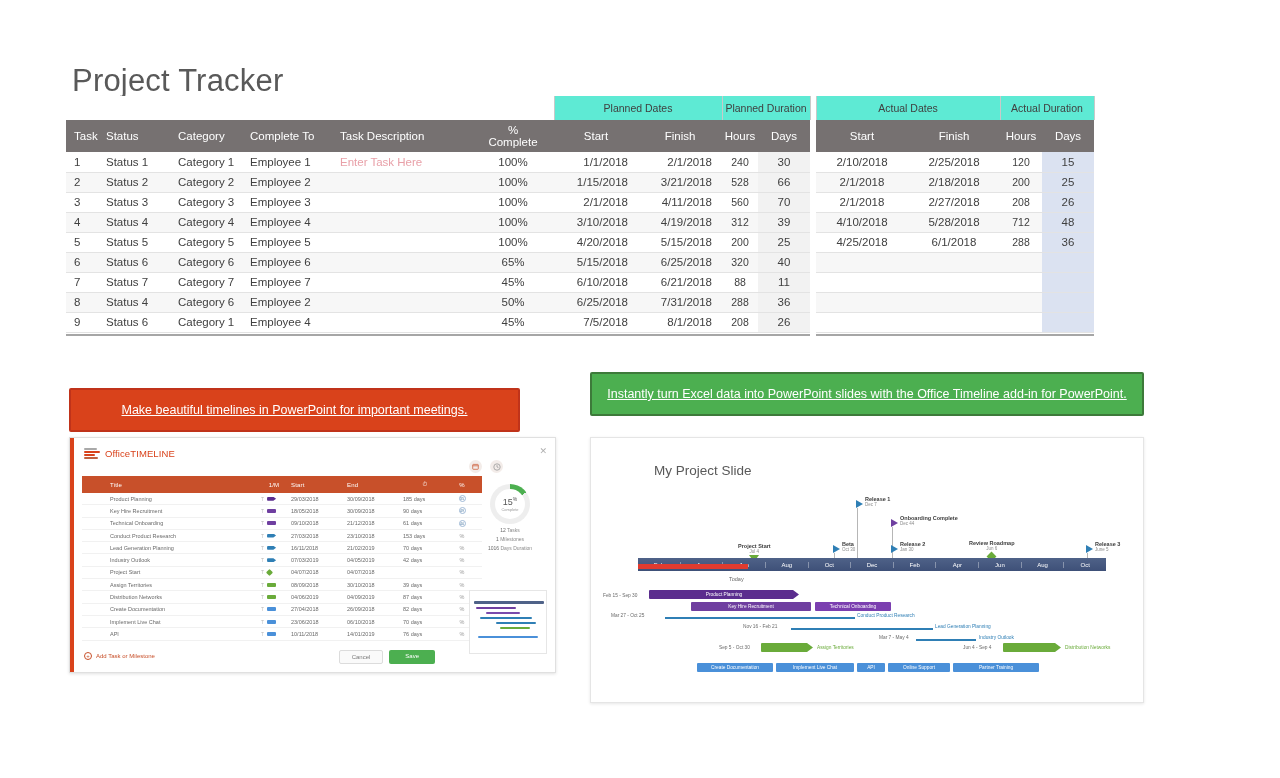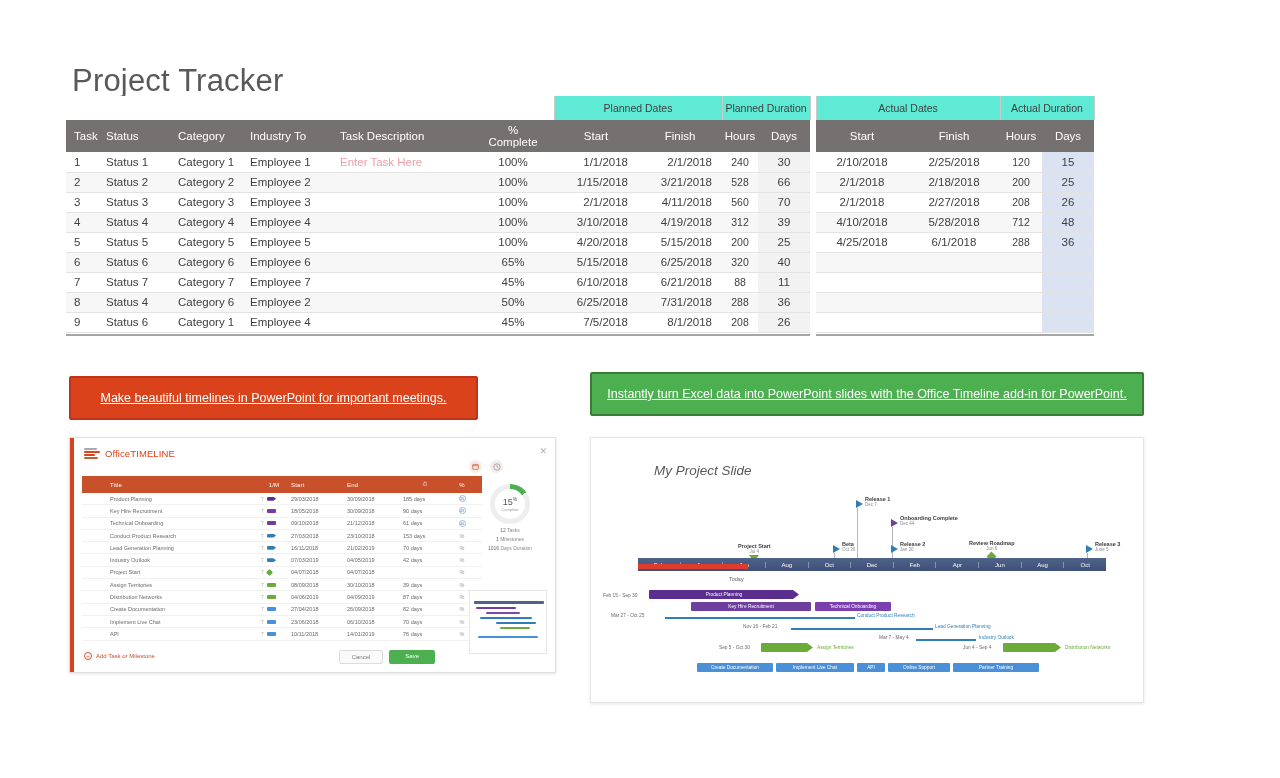--- a/index.html
+++ b/index.html
@@ -59,21 +59,21 @@
   .cel.shade { background:#f7f7f7; }
   .botline td { border-bottom:2px solid #a6a6a6; height:3px; }
 
   
   .banner {
     position:absolute; display:flex; align-items:center; justify-content:center;
     border-radius:2px; color:#ffffff; font-size:12.5px;
   }
   .banner span { text-decoration:underline; }
   .banner-red {
-    left:69px; top:376px; width:409px; height:44px;
+    left:69px; top:388px; width:451px; height:44px;
     background:#d9421b; border:2px solid #c0331a;
   }
   .banner-green {
     left:590px; top:372px; width:554px; height:44px;
     background:#4caf50; border:2px solid #3d7a3a;
   }
 
   
   .otl {
     position:absolute; left:69px; top:437px; width:487px; height:236px;
@@ -151,21 +151,21 @@
     background:#ffffff; border:1px solid #e6e6e6; overflow:hidden;
   }
   .pv-bar { position:absolute; height:2px; border-radius:1px; }
 
   
   .slide {
     position:absolute; left:590px; top:437px; width:554px; height:266px;
     background:#ffffff; border:1px solid #e5e5e5;
     box-shadow:0 1px 3px rgba(0,0,0,.10); overflow:hidden;
   }
-  .slide-title { position:absolute; left:63px; top:25px; font-size:13.5px; color:#595959;font-style:italic;}
+  .slide-title { position:absolute; left:63px; top:25px; font-size:13.5px; color:#595959;}
 
   .tl-axis {
     position:absolute; left:47px; top:120px; width:468px; height:13px;
     background:linear-gradient(#4f6288,#3e5078);
     display:flex; align-items:center;
   }
   .tl-axis .mo {
     flex:1; text-align:center; color:#ffffff; font-size:6px;
     border-right:1px solid rgba(255,255,255,.35);
   }
@@ -232,21 +232,21 @@
       <td class="grp b-r" colspan="2">Planned Duration</td>
       <td class="grp empty"></td>
       <td class="grp b-l b-r" colspan="2">Actual Dates</td>
       <td class="grp b-r" colspan="2">Actual Duration</td>
     </tr>
 
     <tr>
       <td class="hdr left">Task</td>
       <td class="hdr left">Status</td>
       <td class="hdr left">Category</td>
-      <td class="hdr left">Industry To</td>
+      <td class="hdr left">Complete To</td>
       <td class="hdr left">Task Description</td>
       <td class="hdr">
         <div>%</div>
         <div>Complete</div>
       </td>
       <td class="hdr">Start</td>
       <td class="hdr">Finish</td>
       <td class="hdr">Hours</td>
       <td class="hdr">Days</td>
       <td class="hdr gap"></td>

